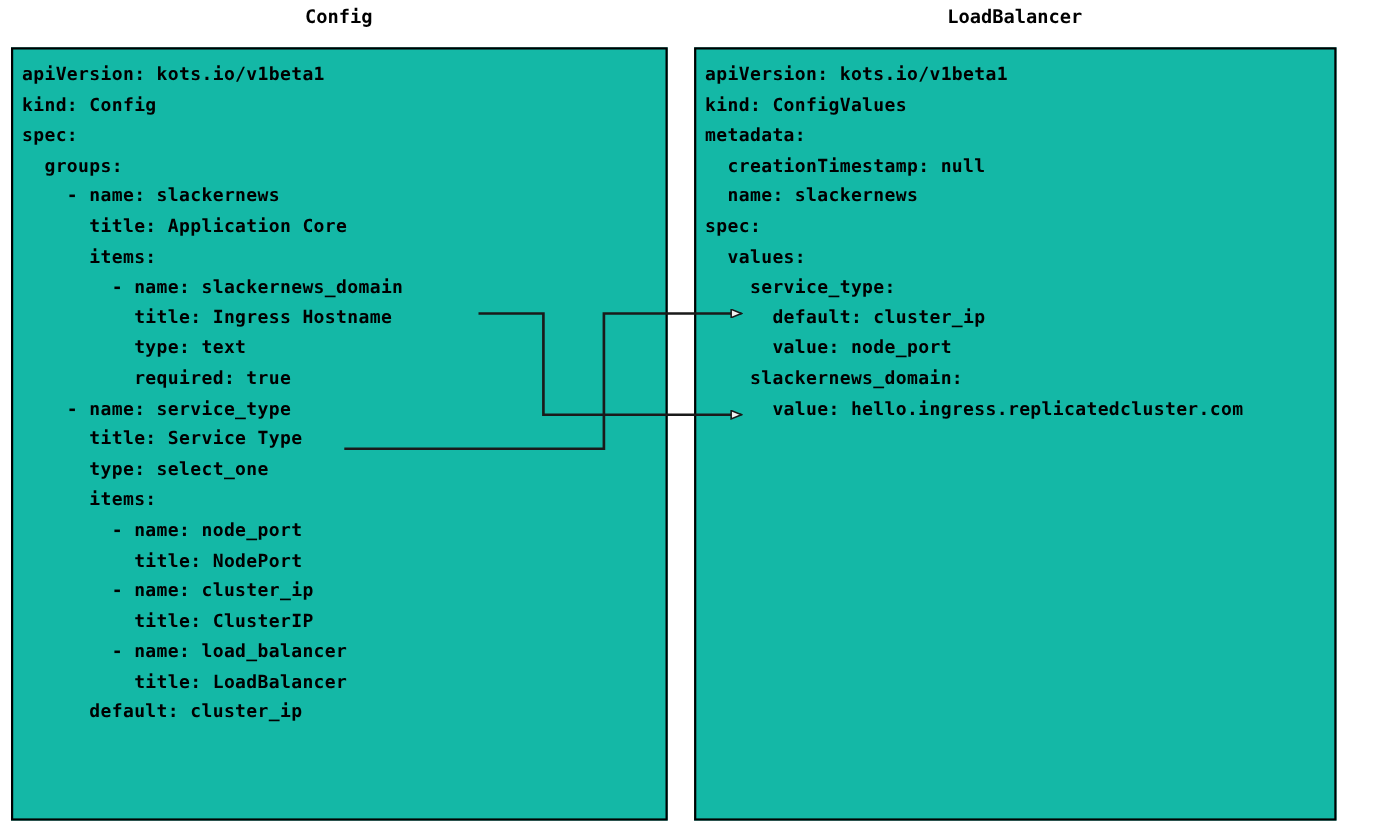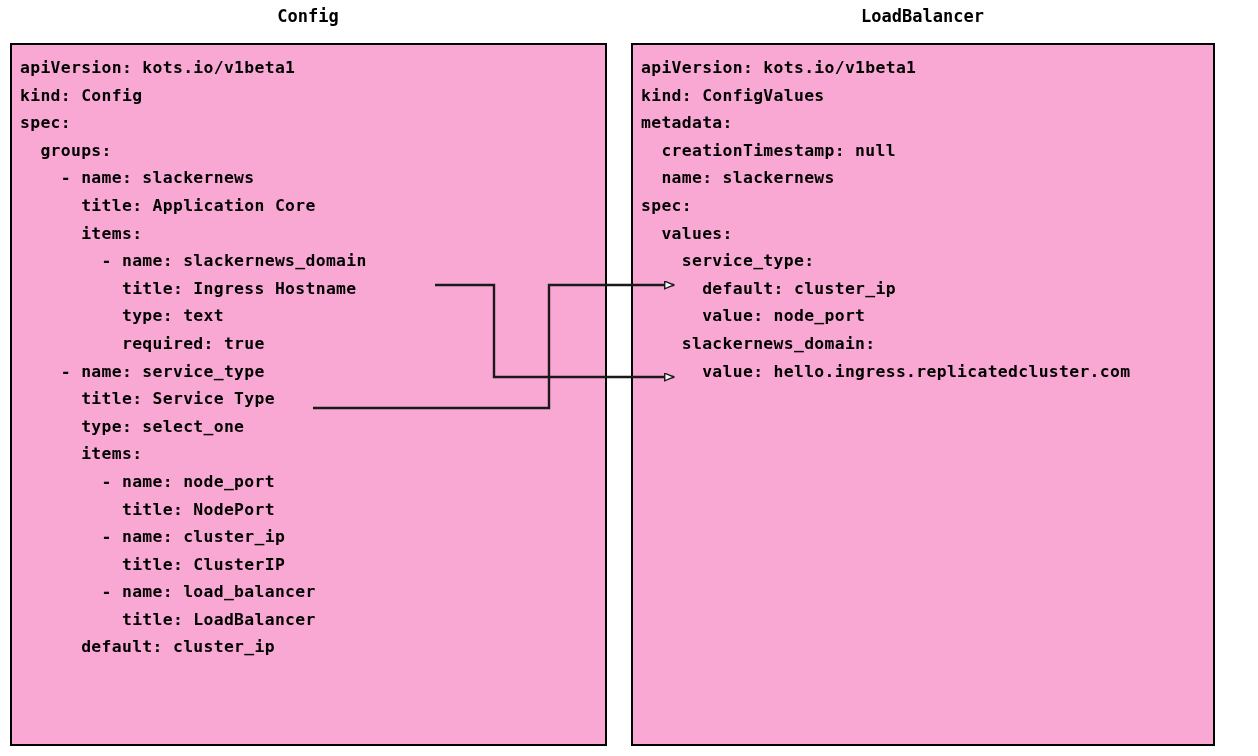--- a/index.html
+++ b/index.html
@@ -25,21 +25,21 @@
     color: #000000;
     text-align: center;
     letter-spacing: 0px;
     white-space: nowrap;
   }
   #title-config { left: 10px; width: 596px; }
   #title-configvalues { left: 631px; width: 583px; }
 
   .panel {
     position: absolute;
-    background: #f9a8d4;
+    background: #14b8a6;
     border: 2px solid #000000;
     box-sizing: border-box;
   }
   #panel-config {
     left: 10px;
     top: 43px;
     width: 597px;
     height: 703px;
   }
   #panel-configvalues {

